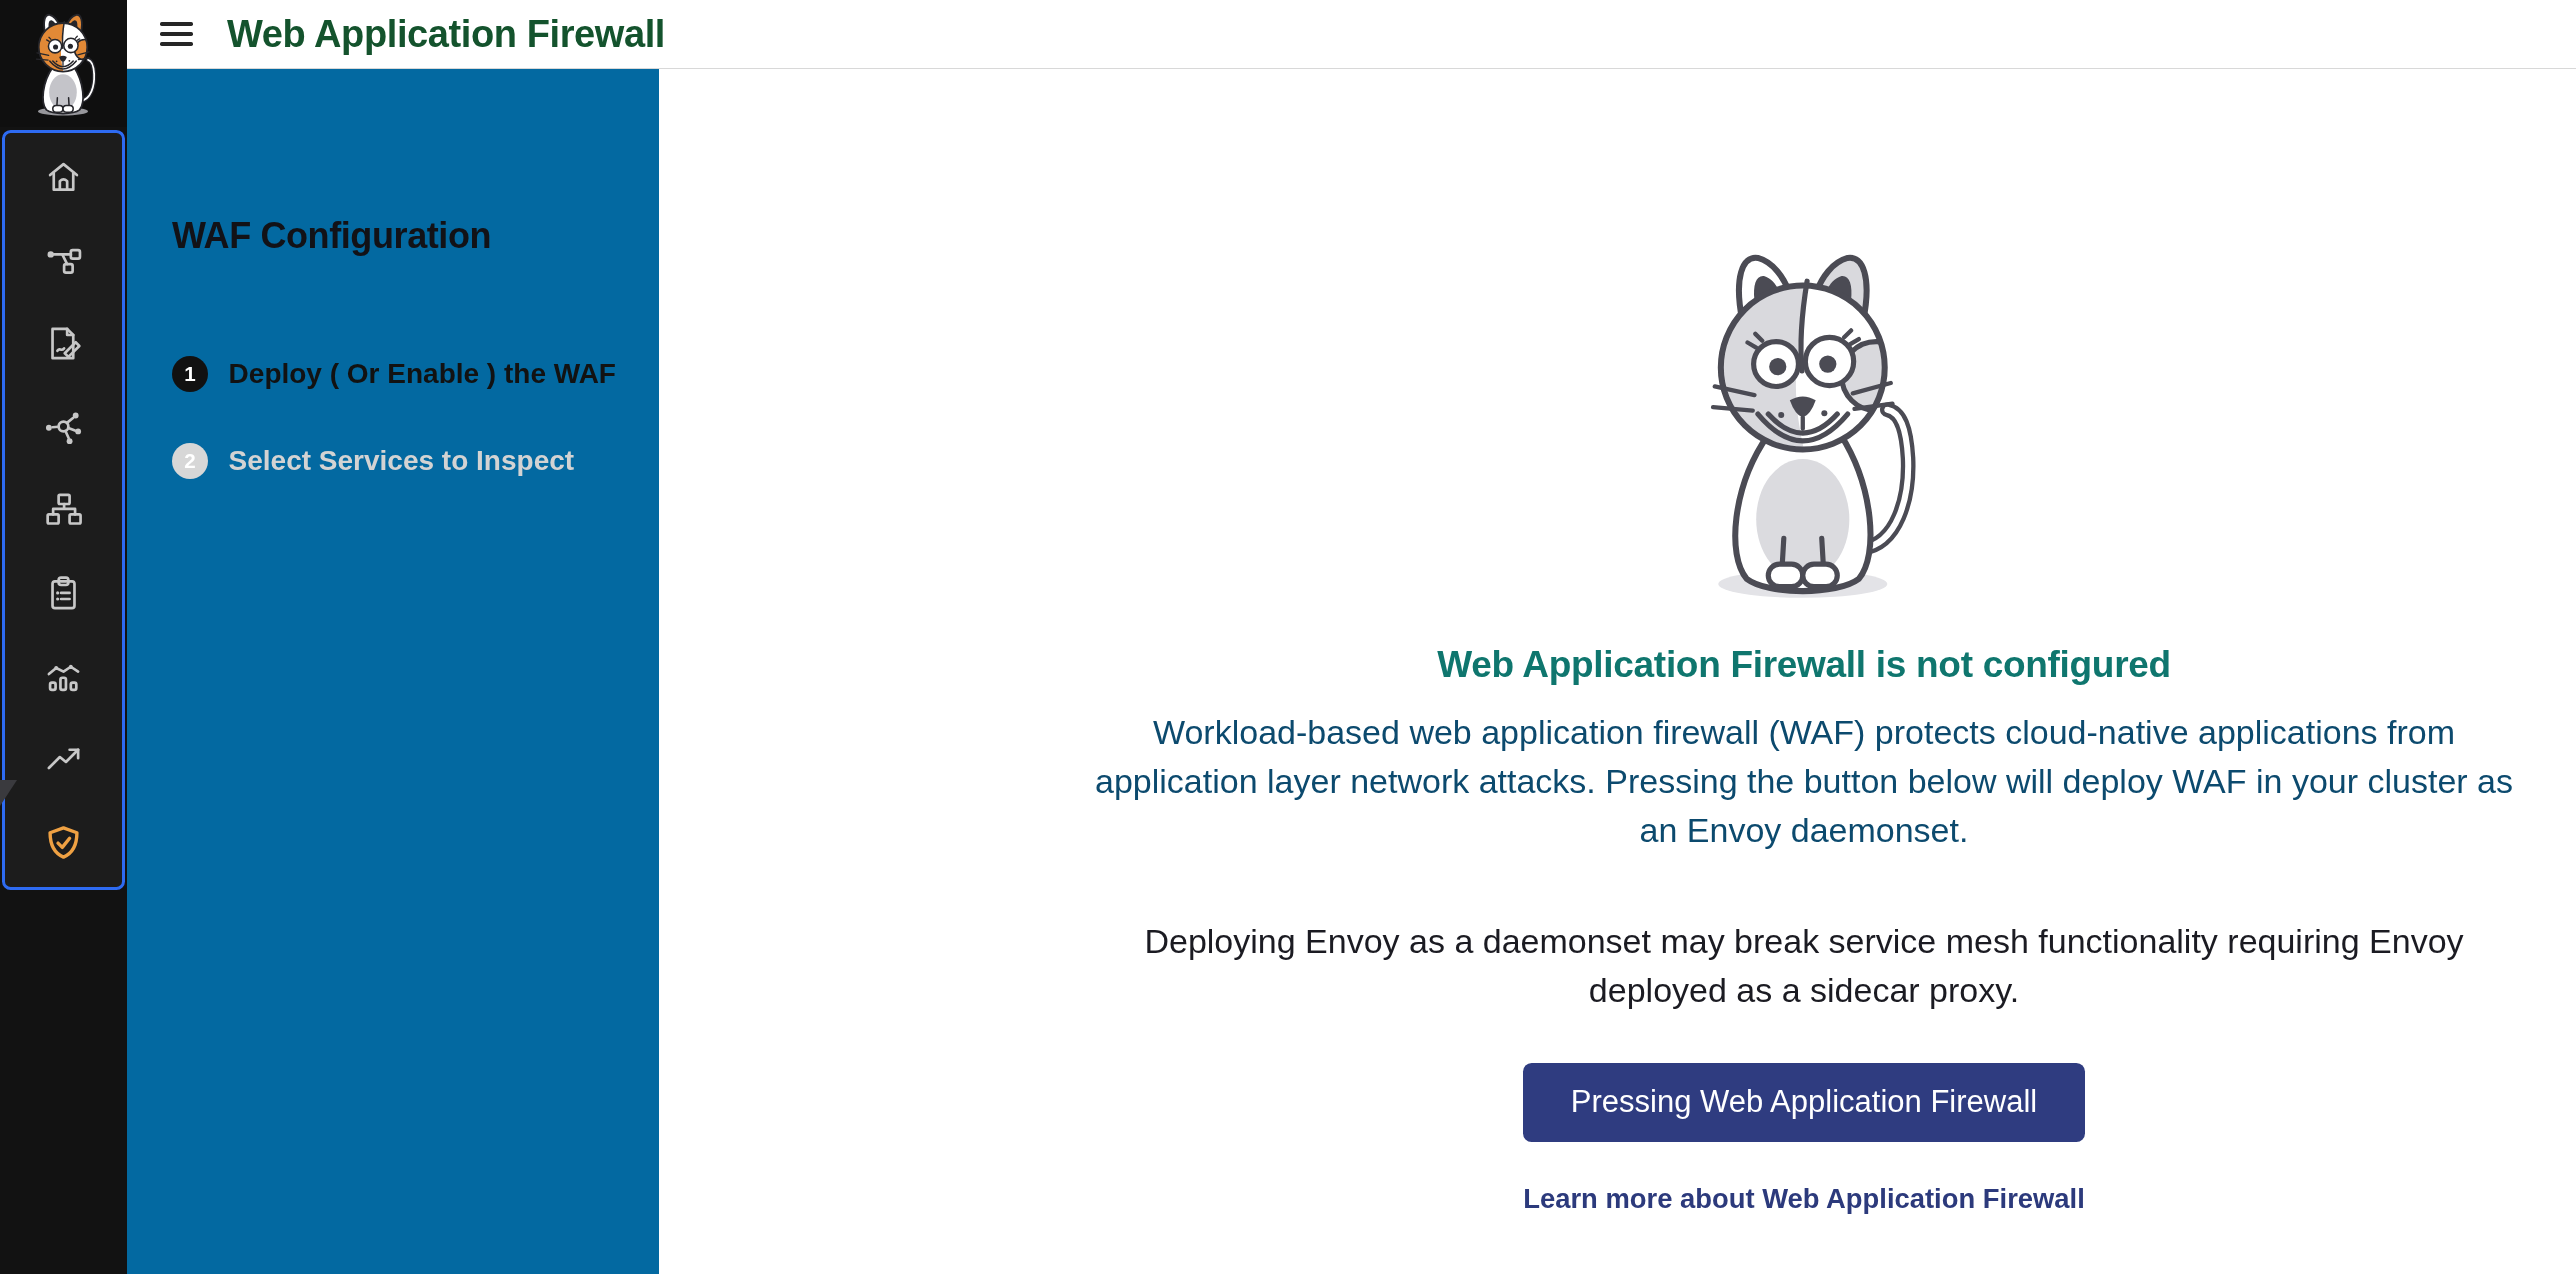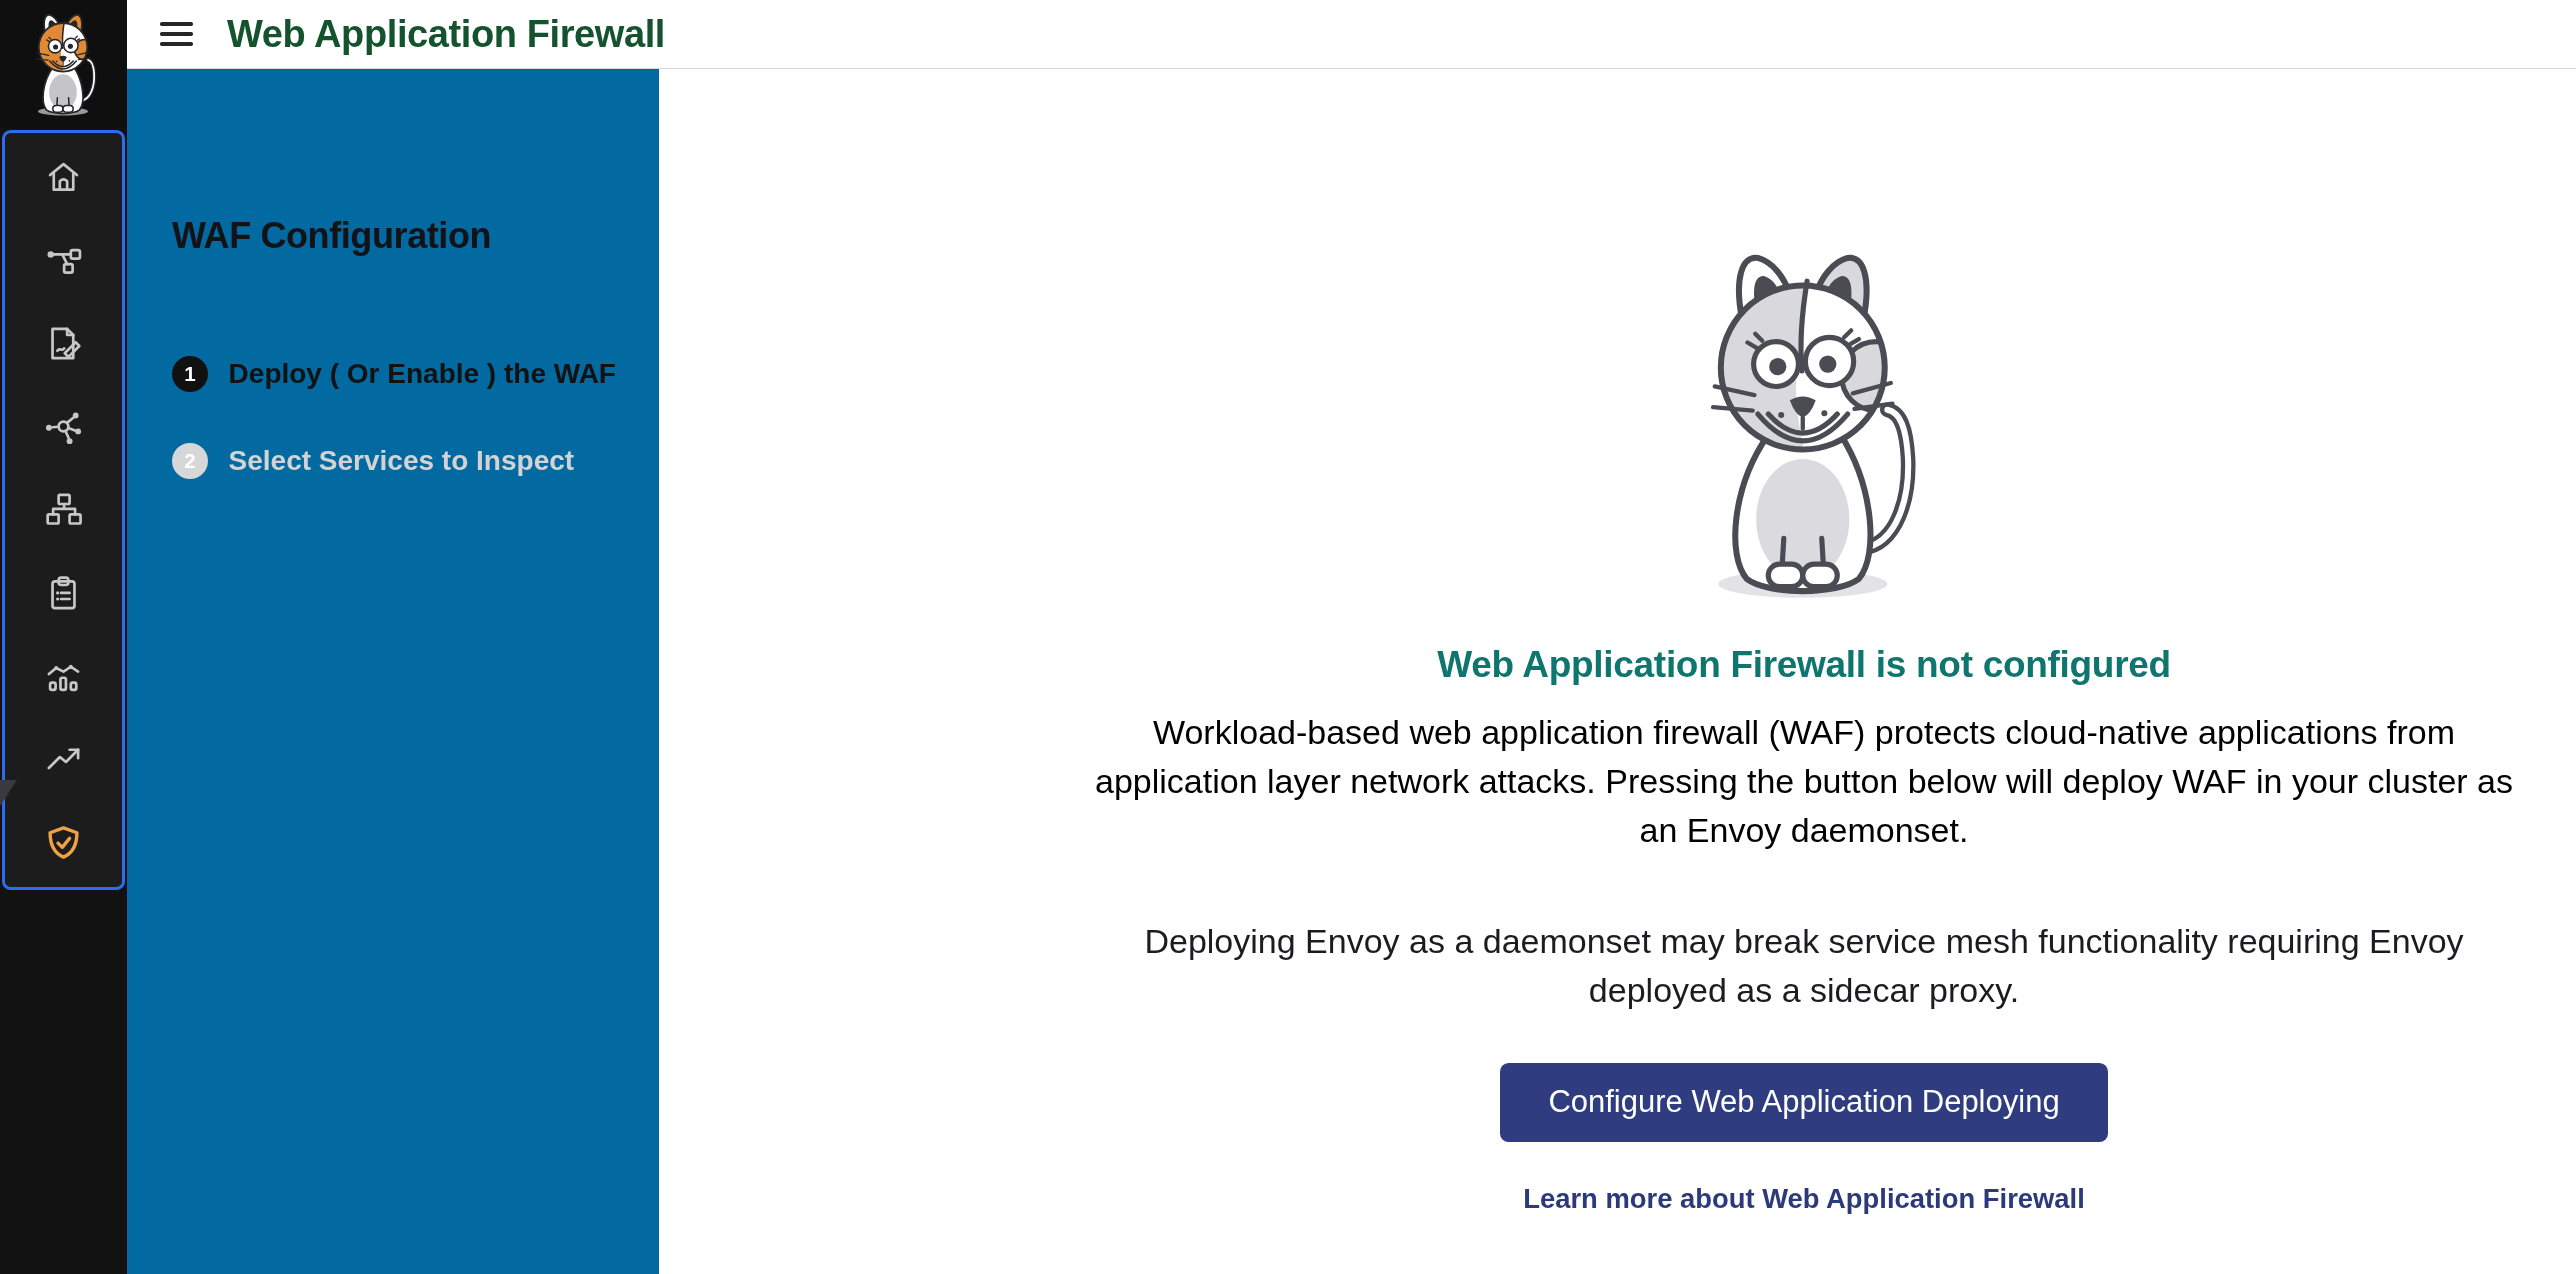--- a/index.html
+++ b/index.html
@@ -73,21 +73,21 @@
   .step.active .step-label { color: #121212; }
   .step.disabled .step-label { color: #d3d3d3; }
   .step.disabled { cursor: default; }
   .step.active { cursor: pointer; }
 
   
   .main { position: absolute; left: 659px; top: 69px; right: 0; bottom: 0; background: #ffffff; }
   .content { width: 1458px; margin: 0 43px 0 auto; text-align: center; }
   .cat-illustration { display: block; margin: 176px auto 0 auto; width: 225px; height: 358px; }
   .empty-title { margin-top: 41px; font-size: 37px; font-weight: 700; color: #0f766e; letter-spacing: -0.3px; }
-  .empty-desc { margin: 22px auto 0 auto; font-size: 34px; line-height: 49px; color: #000000; }
+  .empty-desc { margin: 22px auto 0 auto; font-size: 34px; line-height: 49px; color: #0c4a6e; }
   .empty-warning { margin: 62px auto 0 auto; font-size: 34px; line-height: 49px; color: #1b1b22; }
   .configure-btn {
     margin-top: 48px; display: inline-block; border: none; cursor: pointer;
     background: #2f3c80; color: #ffffff; font-family: inherit;
     font-size: 31px; padding: 21.4px 48px; border-radius: 8.6px;
   }
   .learn-link {
     display: inline-block; margin-top: 41px; font-size: 27.4px; font-weight: 700;
     color: #2c3a7c; text-decoration: none; cursor: pointer;
   }
@@ -247,20 +247,20 @@
 
 <main class="main">
   <div class="content">
     <svg class="cat cat-illustration" viewBox="0 0 260 415">
         <use href="#cat-sym"></use>
       </svg>
     <div class="empty-title">Web Application Firewall is not configured</div>
     <p class="empty-desc">Workload-based web application firewall (WAF) protects cloud-native applications from application layer network attacks. Pressing the button below will deploy WAF in your cluster as an Envoy daemonset.</p>
     <p class="empty-warning">Deploying Envoy as a daemonset may break service mesh functionality requiring Envoy deployed as a sidecar proxy.</p>
     <div>
-      <button class="configure-btn">Configure Web Application Deploying</button>
+      <button class="configure-btn">Pressing Web Application Firewall</button>
     </div>
     <div>
       <a class="learn-link">Learn more about Web Application Firewall</a>
     </div>
   </div>
 </main>
 
 
 </body></html>

